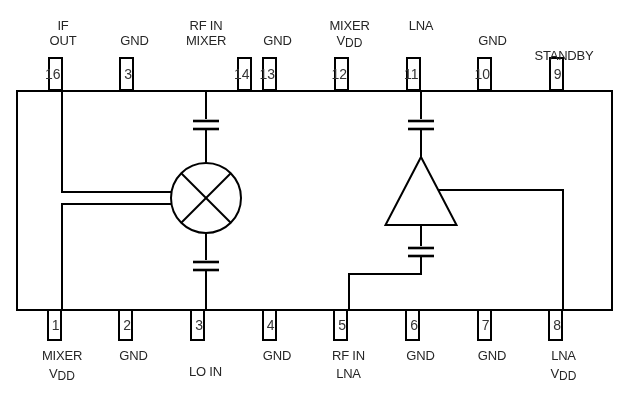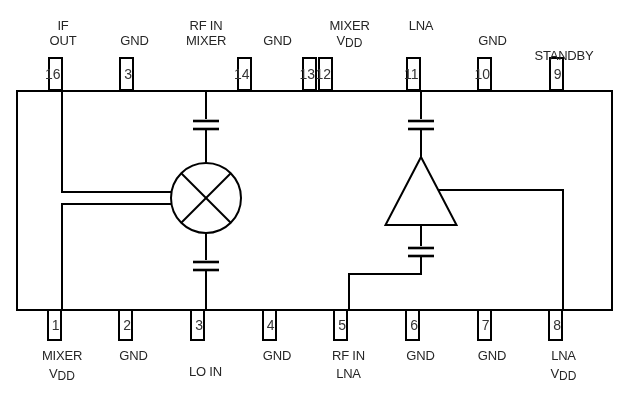--- a/index.html
+++ b/index.html
@@ -91,27 +91,27 @@
       <div class="pinlabel top" style="left: 88.5px; top: 33px;">
         <div class="labline"><span class="seg">GND</span></div>
       </div>
       <div class="pinbox pb-top" style="left: 190.5px; margin-left: 46px;">
         <span class="pinnum">14</span>
       </div>
       <div class="pinlabel top" style="left: 160px; top: 18px;">
         <div class="labline"><span class="seg">RF IN</span></div>
         <div class="labline"><span class="seg">MIXER</span></div>
       </div>
-      <div class="pinbox pb-top" style="left: 262px; margin-left: 40px;">
+      <div class="pinbox pb-top" style="left: 262px;">
         <span class="pinnum">13</span>
       </div>
       <div class="pinlabel top" style="left: 231.5px; top: 33px;">
         <div class="labline"><span class="seg">GND</span></div>
       </div>
-      <div class="pinbox pb-top" style="left: 318px;">
+      <div class="pinbox pb-top" style="left: 334px;">
         <span class="pinnum">12</span>
       </div>
       <div class="pinlabel top" style="left: 303.5px; top: 18px;">
         <div class="labline"><span class="seg">MIXER</span></div>
         <div class="labline"><span class="seg">V</span><span class="sub">DD</span></div>
       </div>
       <div class="pinbox pb-top" style="left: 405.5px;">
         <span class="pinnum">11</span>
       </div>
       <div class="pinlabel top" style="left: 375px; top: 18px;">

